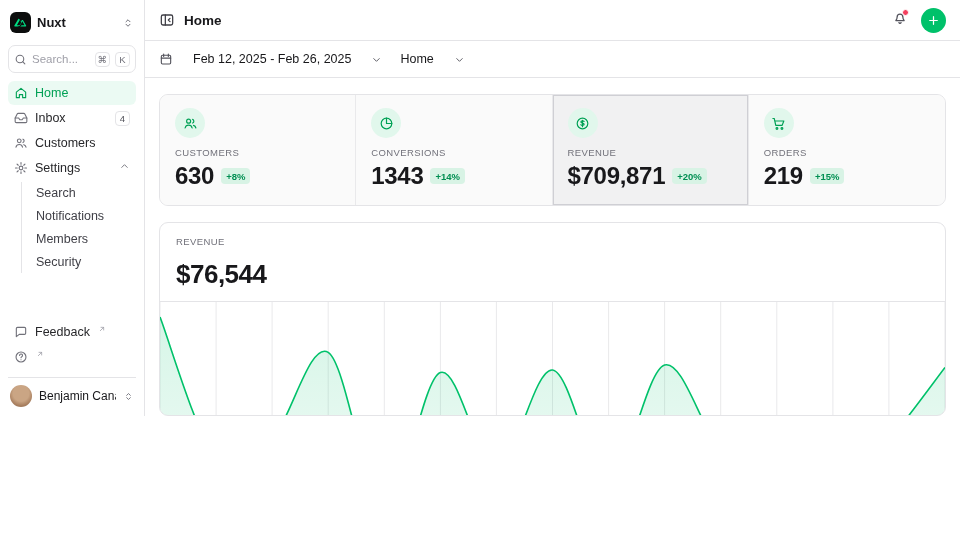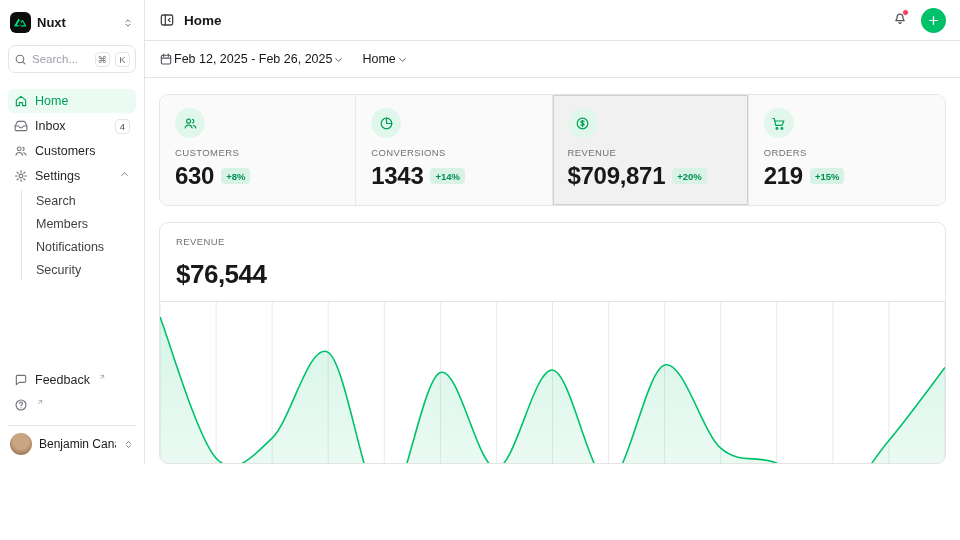--- a/index.html
+++ b/index.html
@@ -1,31 +1,31 @@
 <!DOCTYPE html>
 <html><head>
 <meta charset="utf-8">
 <style>
   * { margin:0; padding:0; box-sizing:border-box; }
   html,body { width:960px; height:540px; overflow:hidden; background:#fff;
     font-family:"Liberation Sans", sans-serif; color:#18181b; }
-  .app { display:flex; width:960px; height:464px; }
+  .app { display:flex; width:960px; height:416px; }
 
   
   .sidebar { width:145px; min-width:145px; border-right:1px solid #e4e4e7;
     display:flex; flex-direction:column; padding:8px; background:#fff; }
   .ws-row { display:flex; align-items:center; gap:6px; padding:4px 2px; margin-bottom:8px; cursor:pointer; }
   .ws-logo { width:21px; height:21px; border-radius:6px; background:#0c0d0d;
     display:flex; align-items:center; justify-content:center; }
   .ws-name { font-size:13px; font-weight:700; flex:1; }
   .icon { display:inline-flex; align-items:center; justify-content:center; color:#71717a; }
   .icon svg { display:block; }
 
   .searchbox { display:flex; align-items:center; gap:5px; height:28px;
-    border:1px solid #e4e4e7; border-radius:7px; padding:4px 5px; background:#fff; margin-bottom:16px;justify-content:center; }
+    border:1px solid #e4e4e7; border-radius:7px; padding:4px 5px; background:#fff; margin-bottom:8px;justify-content:center; }
   .searchbox input { border:none; outline:none; flex:1; min-width:0; font-size:11.5px;
     font-family:inherit; color:#18181b; background:transparent; }
   .searchbox input::placeholder { color:#9f9fa8; }
   .kbd { display:inline-flex; align-items:center; justify-content:center; height:15px; min-width:15px;
     border:1px solid #e4e4e7; border-radius:4px; background:#fff; font-size:9.5px; color:#71717a; padding:0 2px; }
 
   .nav { display:flex; flex-direction:column; gap:1px; }
   .nav-item { display:flex; align-items:center; gap:7px; height:24px; padding:0 6px;
     border-radius:6px; font-size:12.5px; font-weight:500; color:#27272a; cursor:pointer; }
   .nav-item .icon { color:#71717a; }
@@ -54,21 +54,21 @@
   .page-title { font-size:13.5px; font-weight:700; }
   .topbar-right { margin-left:auto; display:flex; align-items:center; gap:13px; }
   .bell-wrap { position:relative; cursor:pointer; color:#52525b; }
   .bell-dot { position:absolute; top:-1px; right:-1px; width:7px; height:7px; border-radius:50%;
     background:#f43f5e; border:1.5px solid #fff; }
   .add-btn { width:25px; height:25px; border-radius:50%; background:#00c16a; border:none;
     display:flex; align-items:center; justify-content:center; color:#fff; cursor:pointer; }
 
   .toolbar { height:37px; border-bottom:1px solid #e4e4e7; display:flex; align-items:center;
     padding:0 14px; gap:18px; }
-  .tool-btn { display:flex; align-items:center; gap:1px; font-size:12.5px; font-weight:500;
+  .tool-btn { display:flex; align-items:center; gap:20px; font-size:12.5px; font-weight:500;
     color:#18181b; background:none; border:none; font-family:inherit; cursor:pointer; }
   .tool-btn .icon { color:#52525b; }
 
   .content { flex:1; padding:16px 14px 0; display:flex; flex-direction:column; min-height:0; }
 
   .stats { display:grid; grid-template-columns:1fr 1fr 1fr 1fr; border:1px solid #e4e4e7;
     border-radius:9px; overflow:hidden; background:#fafafa; }
   .stat-card { padding:13px 15px 15px; border-right:1px solid #e9e9eb; background:#fafafa; cursor:pointer; }
   .stat-card:last-child { border-right:none; }
   .stat-card.selected { background:#f1f1f2; box-shadow:inset 0 0 0 1px #cfcfd4; }
@@ -168,24 +168,24 @@
               <path d="m6 14 6-6 6 6"></path>
             </svg>
         </span>
       </div>
 
       <div class="nav-children">
         <div class="nav-child">
           <span>Search</span>
         </div>
         <div class="nav-child">
+          <span>Notifications</span>
+        </div>
+        <div class="nav-child">
           <span>Members</span>
-        </div>
-        <div class="nav-child">
-          <span>Notifications</span>
         </div>
         <div class="nav-child">
           <span>Security</span>
         </div>
       </div>
     </nav>
 
     <div class="sidebar-footer">
       <div class="nav-item">
         <span class="icon">

